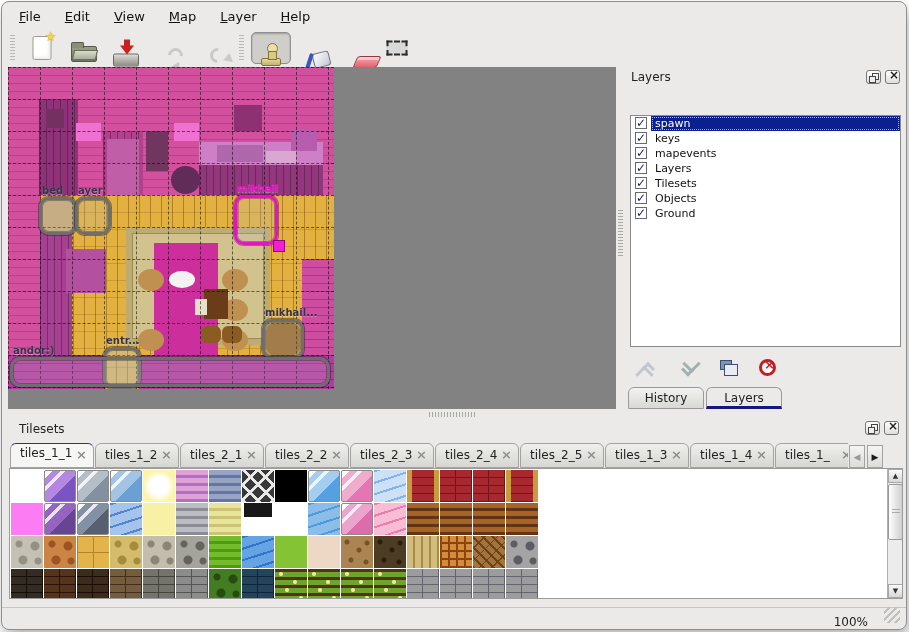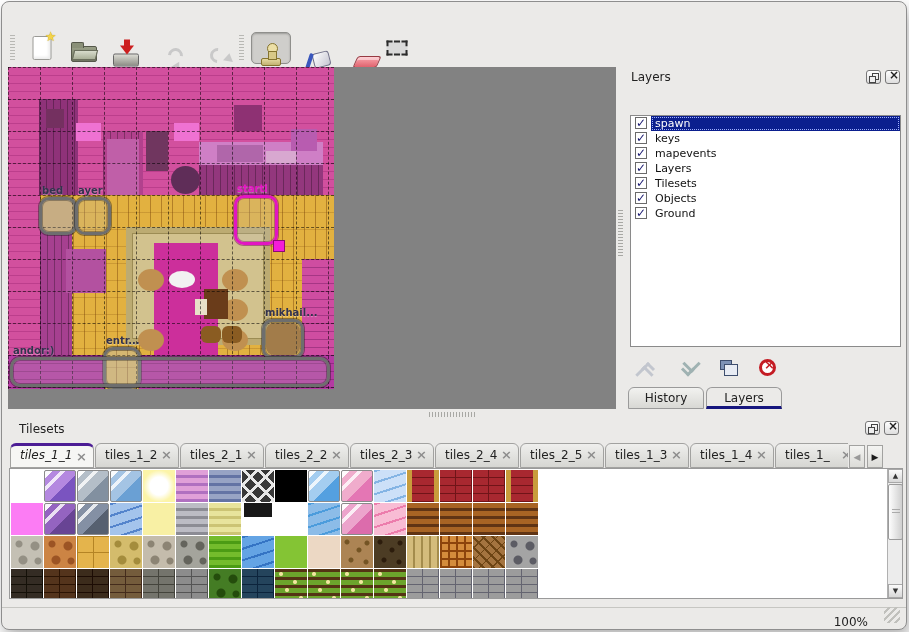--- a/index.html
+++ b/index.html
@@ -102,21 +102,21 @@
   .dock-tab{width:76px;height:22px;font-size:12px;color:#222;text-align:center;line-height:20px;
     border:1px solid #9a9a9a;border-radius:6px 6px 0 0;background:linear-gradient(#f2f2f0,#d8d8d4);}
   .dock-tab.active{background:#ebeae8;border-bottom:3px solid #16167e;font-weight:normal;}
 
   
   #tilesets-panel{position:absolute;left:6px;top:416px;width:896px;height:182px;}
   #ts-title{position:absolute;left:11px;top:4px;font-size:12px;color:#222;}
   #ts-tabs{position:absolute;left:2px;top:25px;width:838px;height:25px;overflow:hidden;white-space:nowrap;}
   .ts-tab{display:inline-block;width:84px;height:25px;margin-right:1px;position:relative;
     border:1px solid #a2a2a0;border-radius:6px 6px 0 0;background:linear-gradient(#efefed,#d6d6d2);font-size:12px;color:#222;}
-  .ts-tab.active{background:#f6f6f4;border-top:3px solid #4c1d95;font-style:italic;}
+  .ts-tab.active{background:#f6f6f4;border-top:1px solid #4c1d95;}
   .ts-tab-label{position:absolute;left:9px;top:4px;}
   .ts-tab.active .ts-tab-label{top:2px;}
   .ts-tab-close{position:absolute;right:6px;top:3px;font-size:13px;font-weight:bold;color:#8e8e8e;}
   .ts-scroll{position:absolute;top:27px;width:16px;height:23px;background:linear-gradient(#f4f4f2,#dcdcd8);border:1px solid #a2a2a0;
     font-size:9px;text-align:center;line-height:22px;color:#1a1a1a;}
   #ts-scroll-left{left:841px;color:#9a9a9a;}
   #ts-scroll-right{left:859px;}
   #ts-viewport{position:absolute;left:1px;right:1px;top:50px;bottom:1px;background:#fff;border:1px solid #9a9a9a;overflow:hidden;}
   #tiles-grid{position:absolute;left:1px;top:1px;}
   .tile-row{display:flex;height:33px;}
@@ -147,20 +147,28 @@
   #statusbar{position:absolute;left:0;bottom:0;width:100%;height:22px;border-top:1px solid #c6c6c2;}
   #status-zoom{position:absolute;right:38px;top:7px;font-size:12px;color:#222;}
   #resize-grip{position:absolute;right:6px;bottom:6px;width:16px;height:16px;
     background:repeating-linear-gradient(135deg,transparent 0 3px,#c0c0bc 3px 5px);}
 </style>
 </head>
 <body>
 
 <div id="window">
 
+  <div id="menubar">
+      <span class="menu-item"><u>F</u>ile</span>
+      <span class="menu-item"><u>E</u>dit</span>
+      <span class="menu-item"><u>V</u>iew</span>
+      <span class="menu-item"><u>M</u>ap</span>
+      <span class="menu-item"><u>L</u>ayer</span>
+      <span class="menu-item"><u>H</u>elp</span>
+    </div>
 
   <div id="toolbar">
       <span class="tb-grip"></span>
       <div class="tb-btn">
         <span class="tbicon i-new-file"></span>
       </div>
       <div class="tb-btn">
         <span class="tbicon i-open-folder"></span>
       </div>
       <div class="tb-btn">
@@ -245,21 +253,21 @@
         <div class="grid-h" style="top: 256px;"></div>
         <div class="grid-h" style="top: 288px;"></div>
         <div class="grid-h" style="top: 320px;"></div>
         <div class="map-object" style="left: 31px; top: 130px; width: 38px; height: 38px;">
           <div class="obj-label">bed</div>
         </div>
         <div class="map-object" style="left: 67px; top: 130px; width: 36px; height: 38px;">
           <div class="obj-label">ayer</div>
         </div>
         <div class="map-object selected" style="left: 226px; top: 128px; width: 44px; height: 50px;">
-          <div class="obj-label">starti</div>
+          <div class="obj-label">mikhail</div>
         </div>
         <div class="map-object" style="left: 254px; top: 252px; width: 42px; height: 40px;">
           <div class="obj-label">mikhail...</div>
         </div>
         <div class="map-object" style="left: 95px; top: 280px; width: 38px; height: 42px;">
           <div class="obj-label">entr...</div>
         </div>
         <div class="map-object" style="left: 2px; top: 290px; width: 320px; height: 30px;">
           <div class="obj-label">andor:)</div>
         </div>

